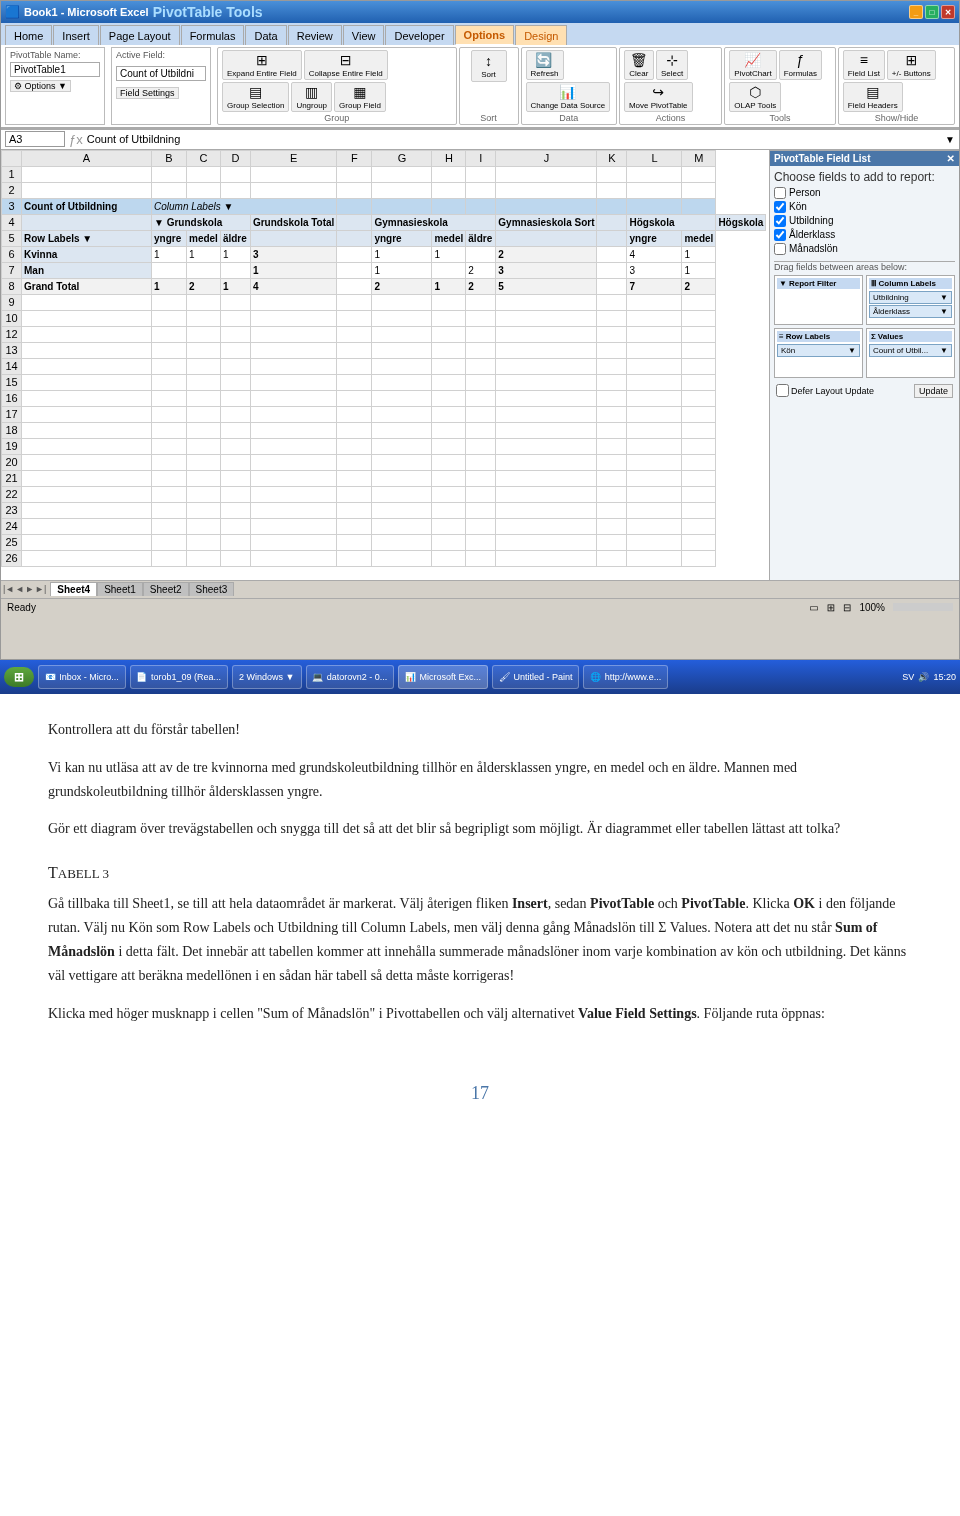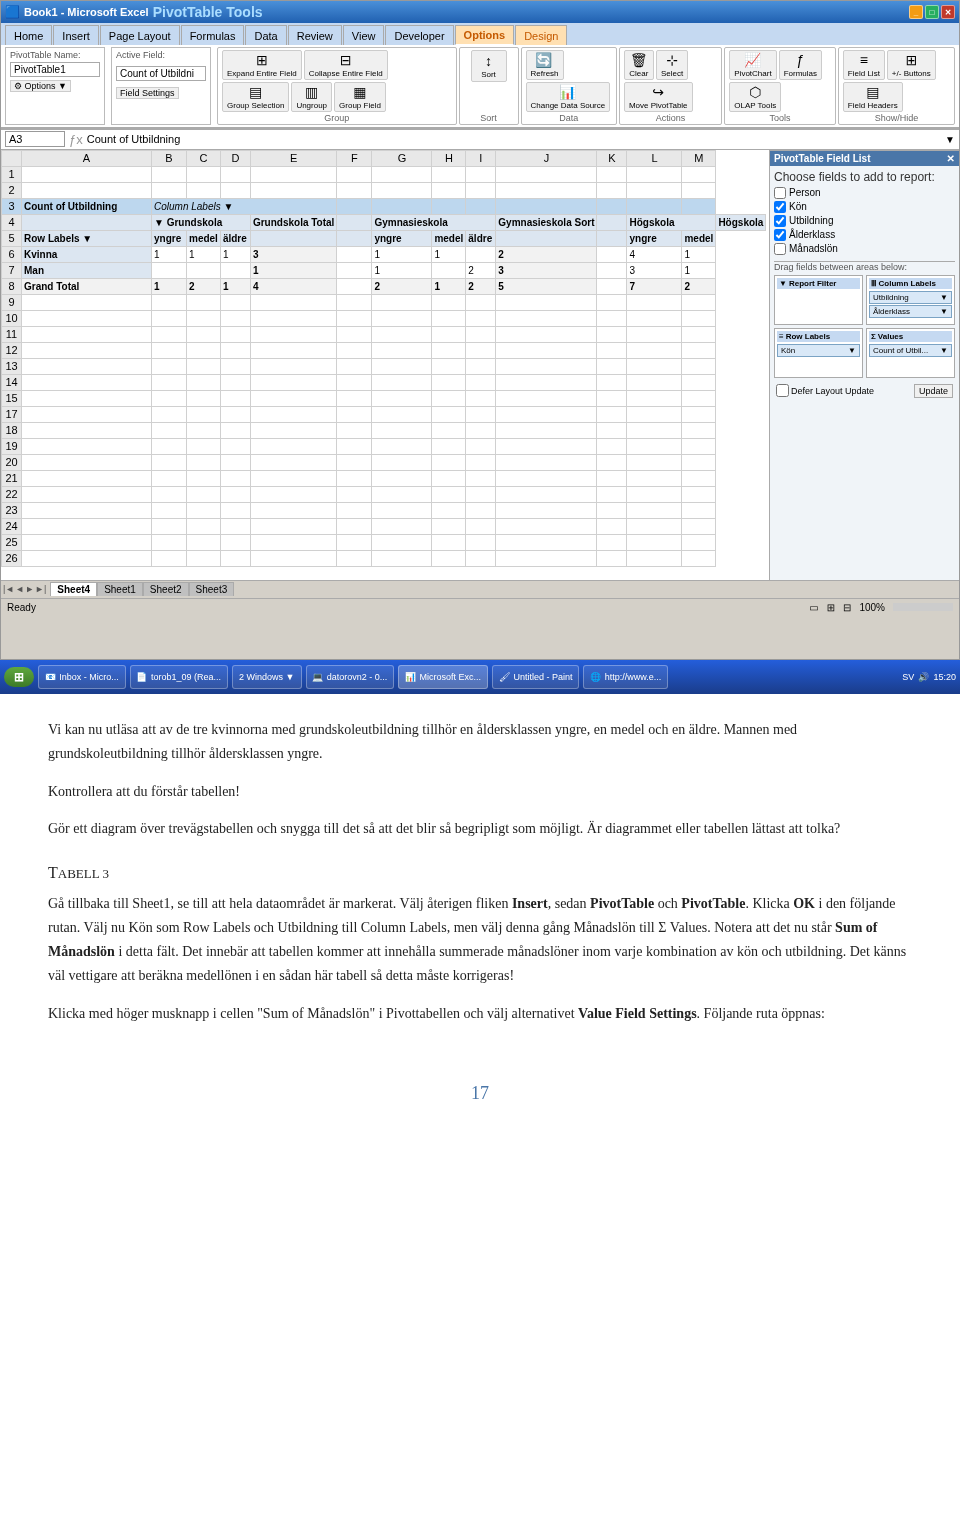--- a/index.html
+++ b/index.html
@@ -785,36 +785,20 @@
                 <td></td>
                 <td></td>
                 <td></td>
                 <td></td>
                 <td></td>
                 <td></td>
                 <td></td>
                 <td></td>
               </tr>
             <tr>
-                <td class="row-header">11</td>
-                <td></td>
-                <td></td>
-                <td></td>
-                <td></td>
-                <td></td>
-                <td></td>
-                <td></td>
-                <td></td>
-                <td></td>
-                <td></td>
-                <td></td>
-                <td></td>
-                <td></td>
-              </tr>
-            <tr>
                 <td class="row-header">12</td>
                 <td></td>
                 <td></td>
                 <td></td>
                 <td></td>
                 <td></td>
                 <td></td>
                 <td></td>
                 <td></td>
                 <td></td>
@@ -850,20 +834,36 @@
                 <td></td>
                 <td></td>
                 <td></td>
                 <td></td>
                 <td></td>
                 <td></td>
                 <td></td>
               </tr>
             <tr>
                 <td class="row-header">15</td>
+                <td></td>
+                <td></td>
+                <td></td>
+                <td></td>
+                <td></td>
+                <td></td>
+                <td></td>
+                <td></td>
+                <td></td>
+                <td></td>
+                <td></td>
+                <td></td>
+                <td></td>
+              </tr>
+            <tr>
+                <td class="row-header">16</td>
                 <td></td>
                 <td></td>
                 <td></td>
                 <td></td>
                 <td></td>
                 <td></td>
                 <td></td>
                 <td></td>
                 <td></td>
                 <td></td>
@@ -1180,22 +1180,22 @@
     <span>http://www.e...</span>
   </div>
   <div class="taskbar-right">
     <span>SV</span>
     <span>🔊</span>
     <span>15:20</span>
   </div>
 </div>
 
 <div class="text-content">
+  <p>Kontrollera att du förstår tabellen!</p>
   <p>Vi kan nu utläsa att av de tre kvinnorna med grundskoleutbildning tillhör en åldersklassen yngre, en medel och en äldre. Mannen med grundskoleutbildning tillhör åldersklassen yngre.</p>
-  <p>Kontrollera att du förstår tabellen!</p>
   <p>Gör ett diagram över trevägstabellen och snygga till det så att det blir så begripligt som möjligt. Är diagrammet eller tabellen lättast att tolka?</p>
 
   <p class="section-heading">
     <span style="font-variant:small-caps;font-weight:normal;">T<span style="font-size:13px;">ABELL 3</span></span>
   </p>
 
   <p>Gå tillbaka till Sheet1, se till att hela dataområdet är markerat. Välj återigen fliken <span class="bold-inline">Insert</span>, sedan <span class="bold-inline">PivotTable</span> och <span class="bold-inline">PivotTable</span>. Klicka <span class="bold-inline">OK</span> i den följande rutan. Välj nu Kön som Row Labels och Utbildning till Column Labels, men välj denna gång Månadslön till Σ Values. Notera att det nu står <span class="bold-inline">Sum of Månadslön</span> i detta fält. Det innebär att tabellen kommer att innehålla summerade månadslöner inom varje kombination av kön och utbildning. Det känns väl vettigare att beräkna medellönen i en sådan här tabell så detta måste korrigeras!</p>
 
   <p>Klicka med höger musknapp i cellen "Sum of Månadslön" i Pivottabellen och välj alternativet <span class="bold-inline">Value Field Settings</span>. Följande ruta öppnas:</p>
 </div>

